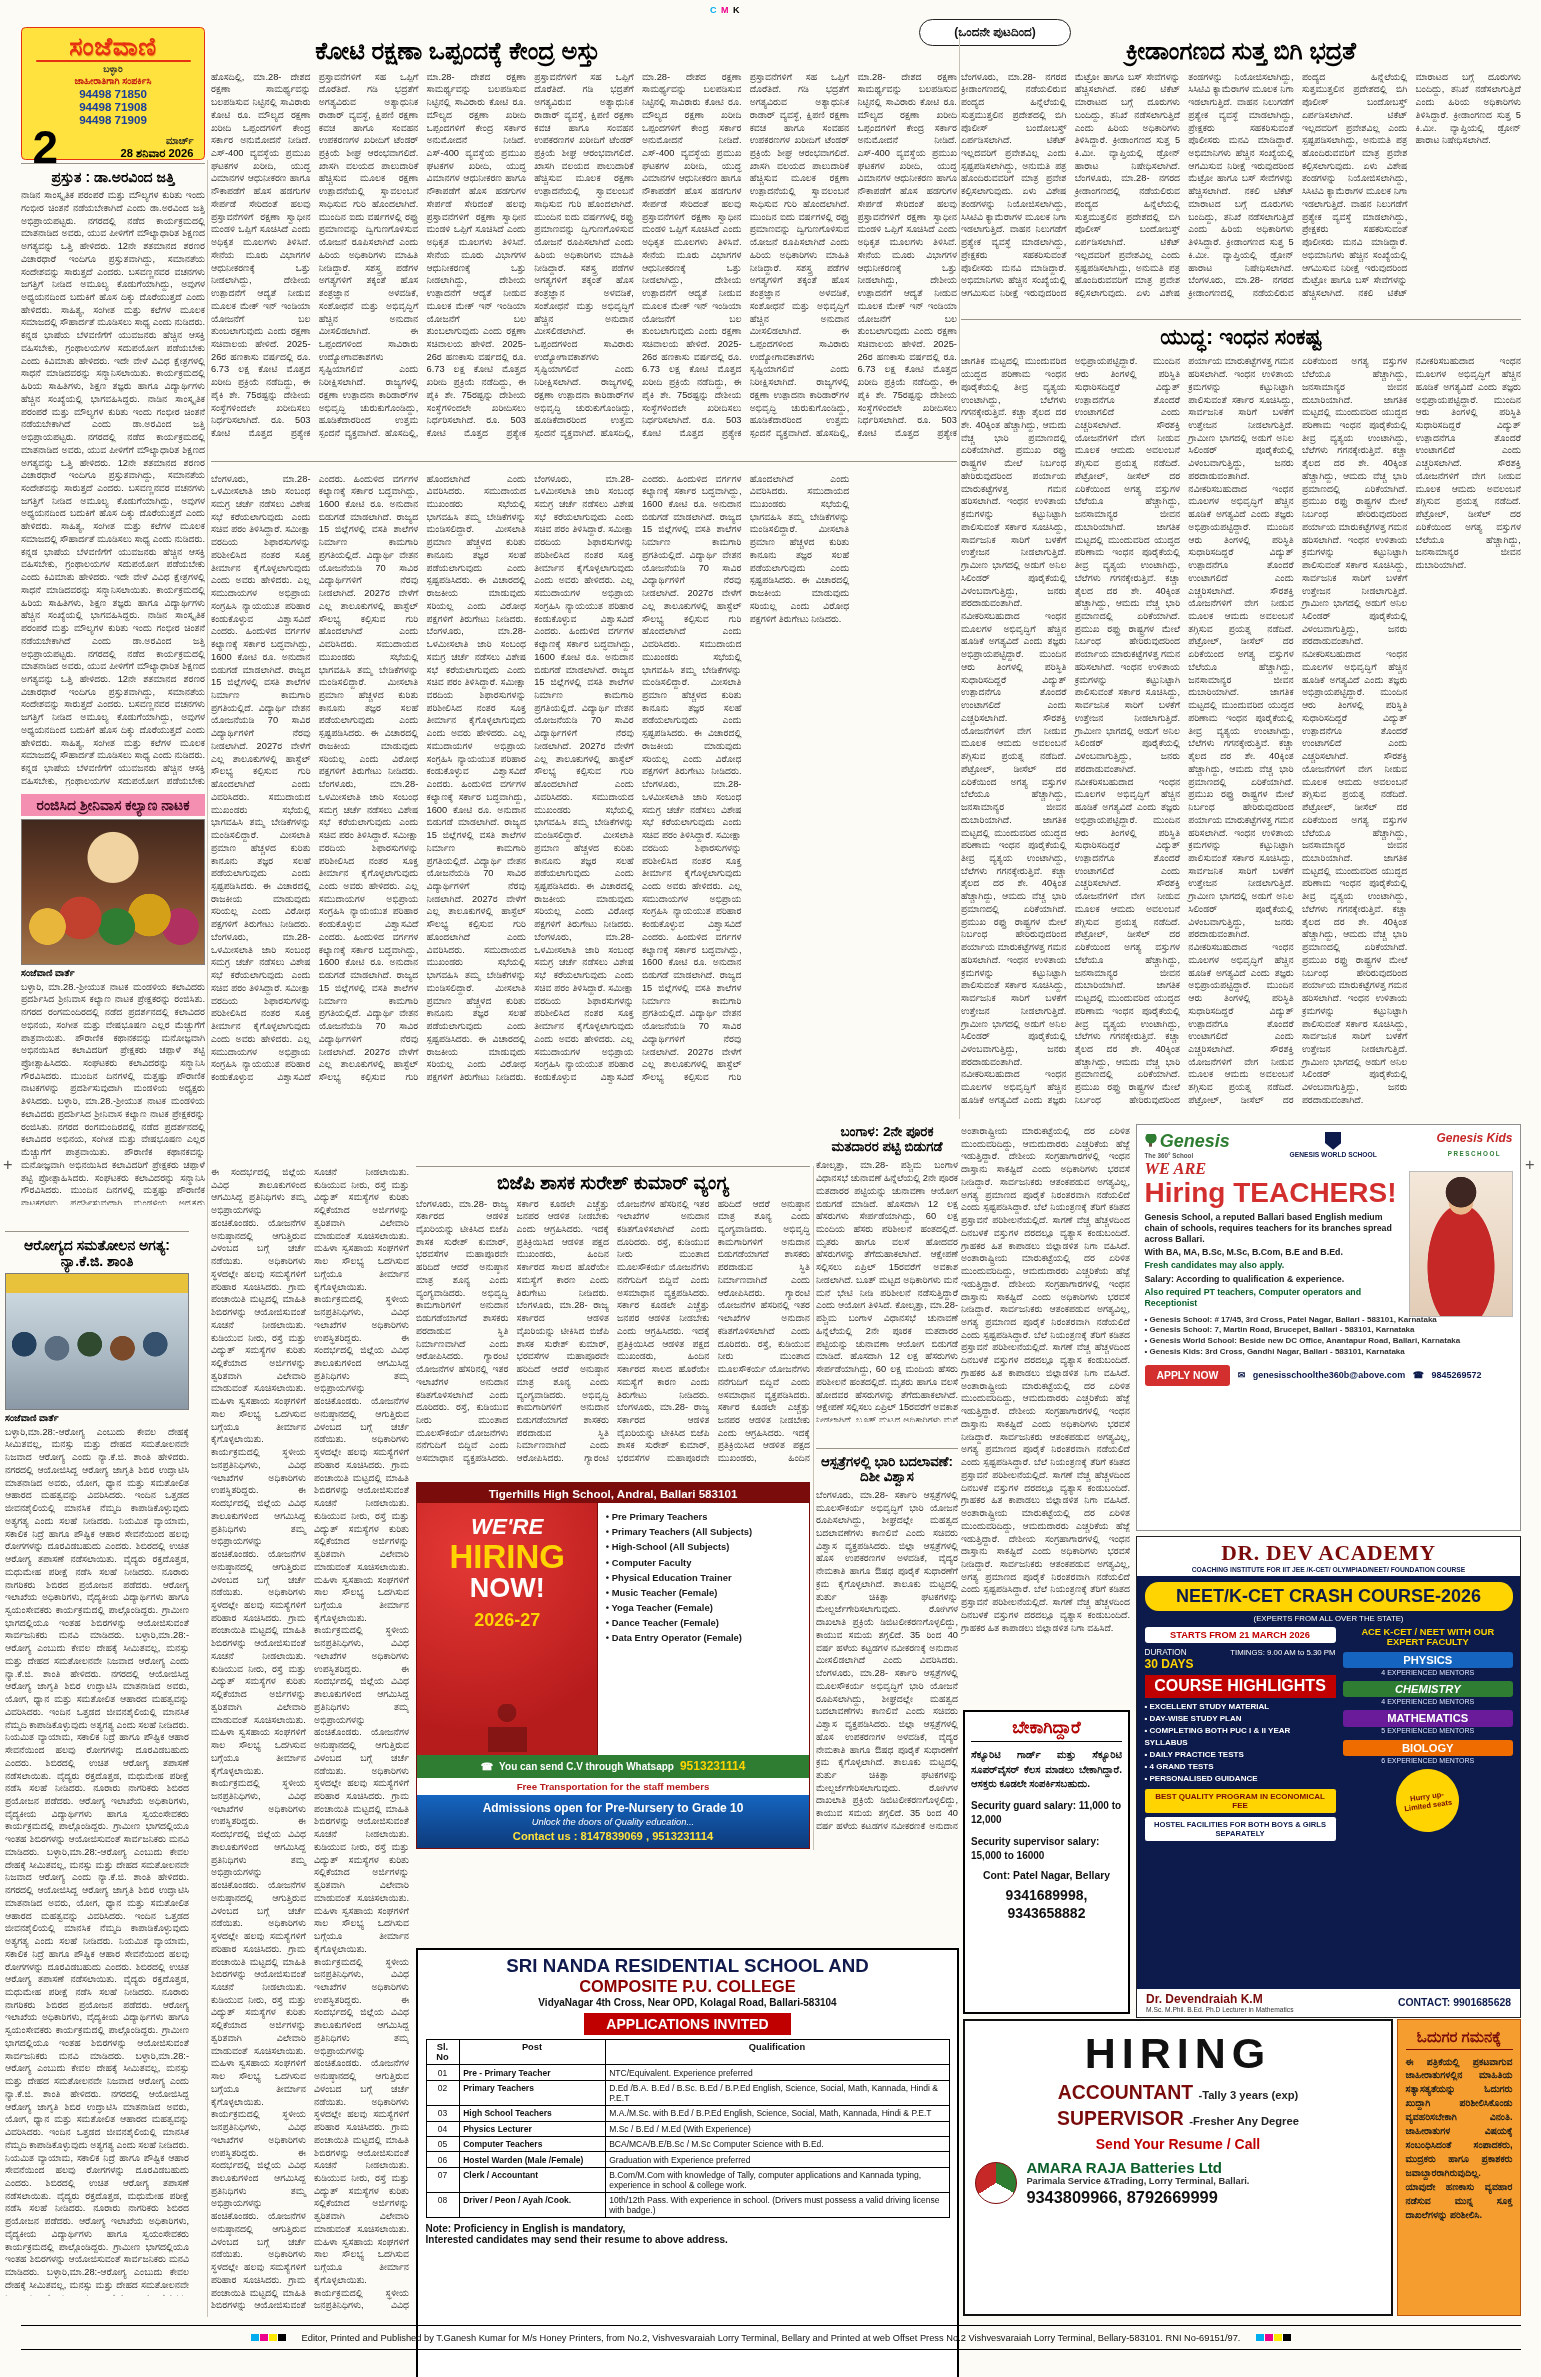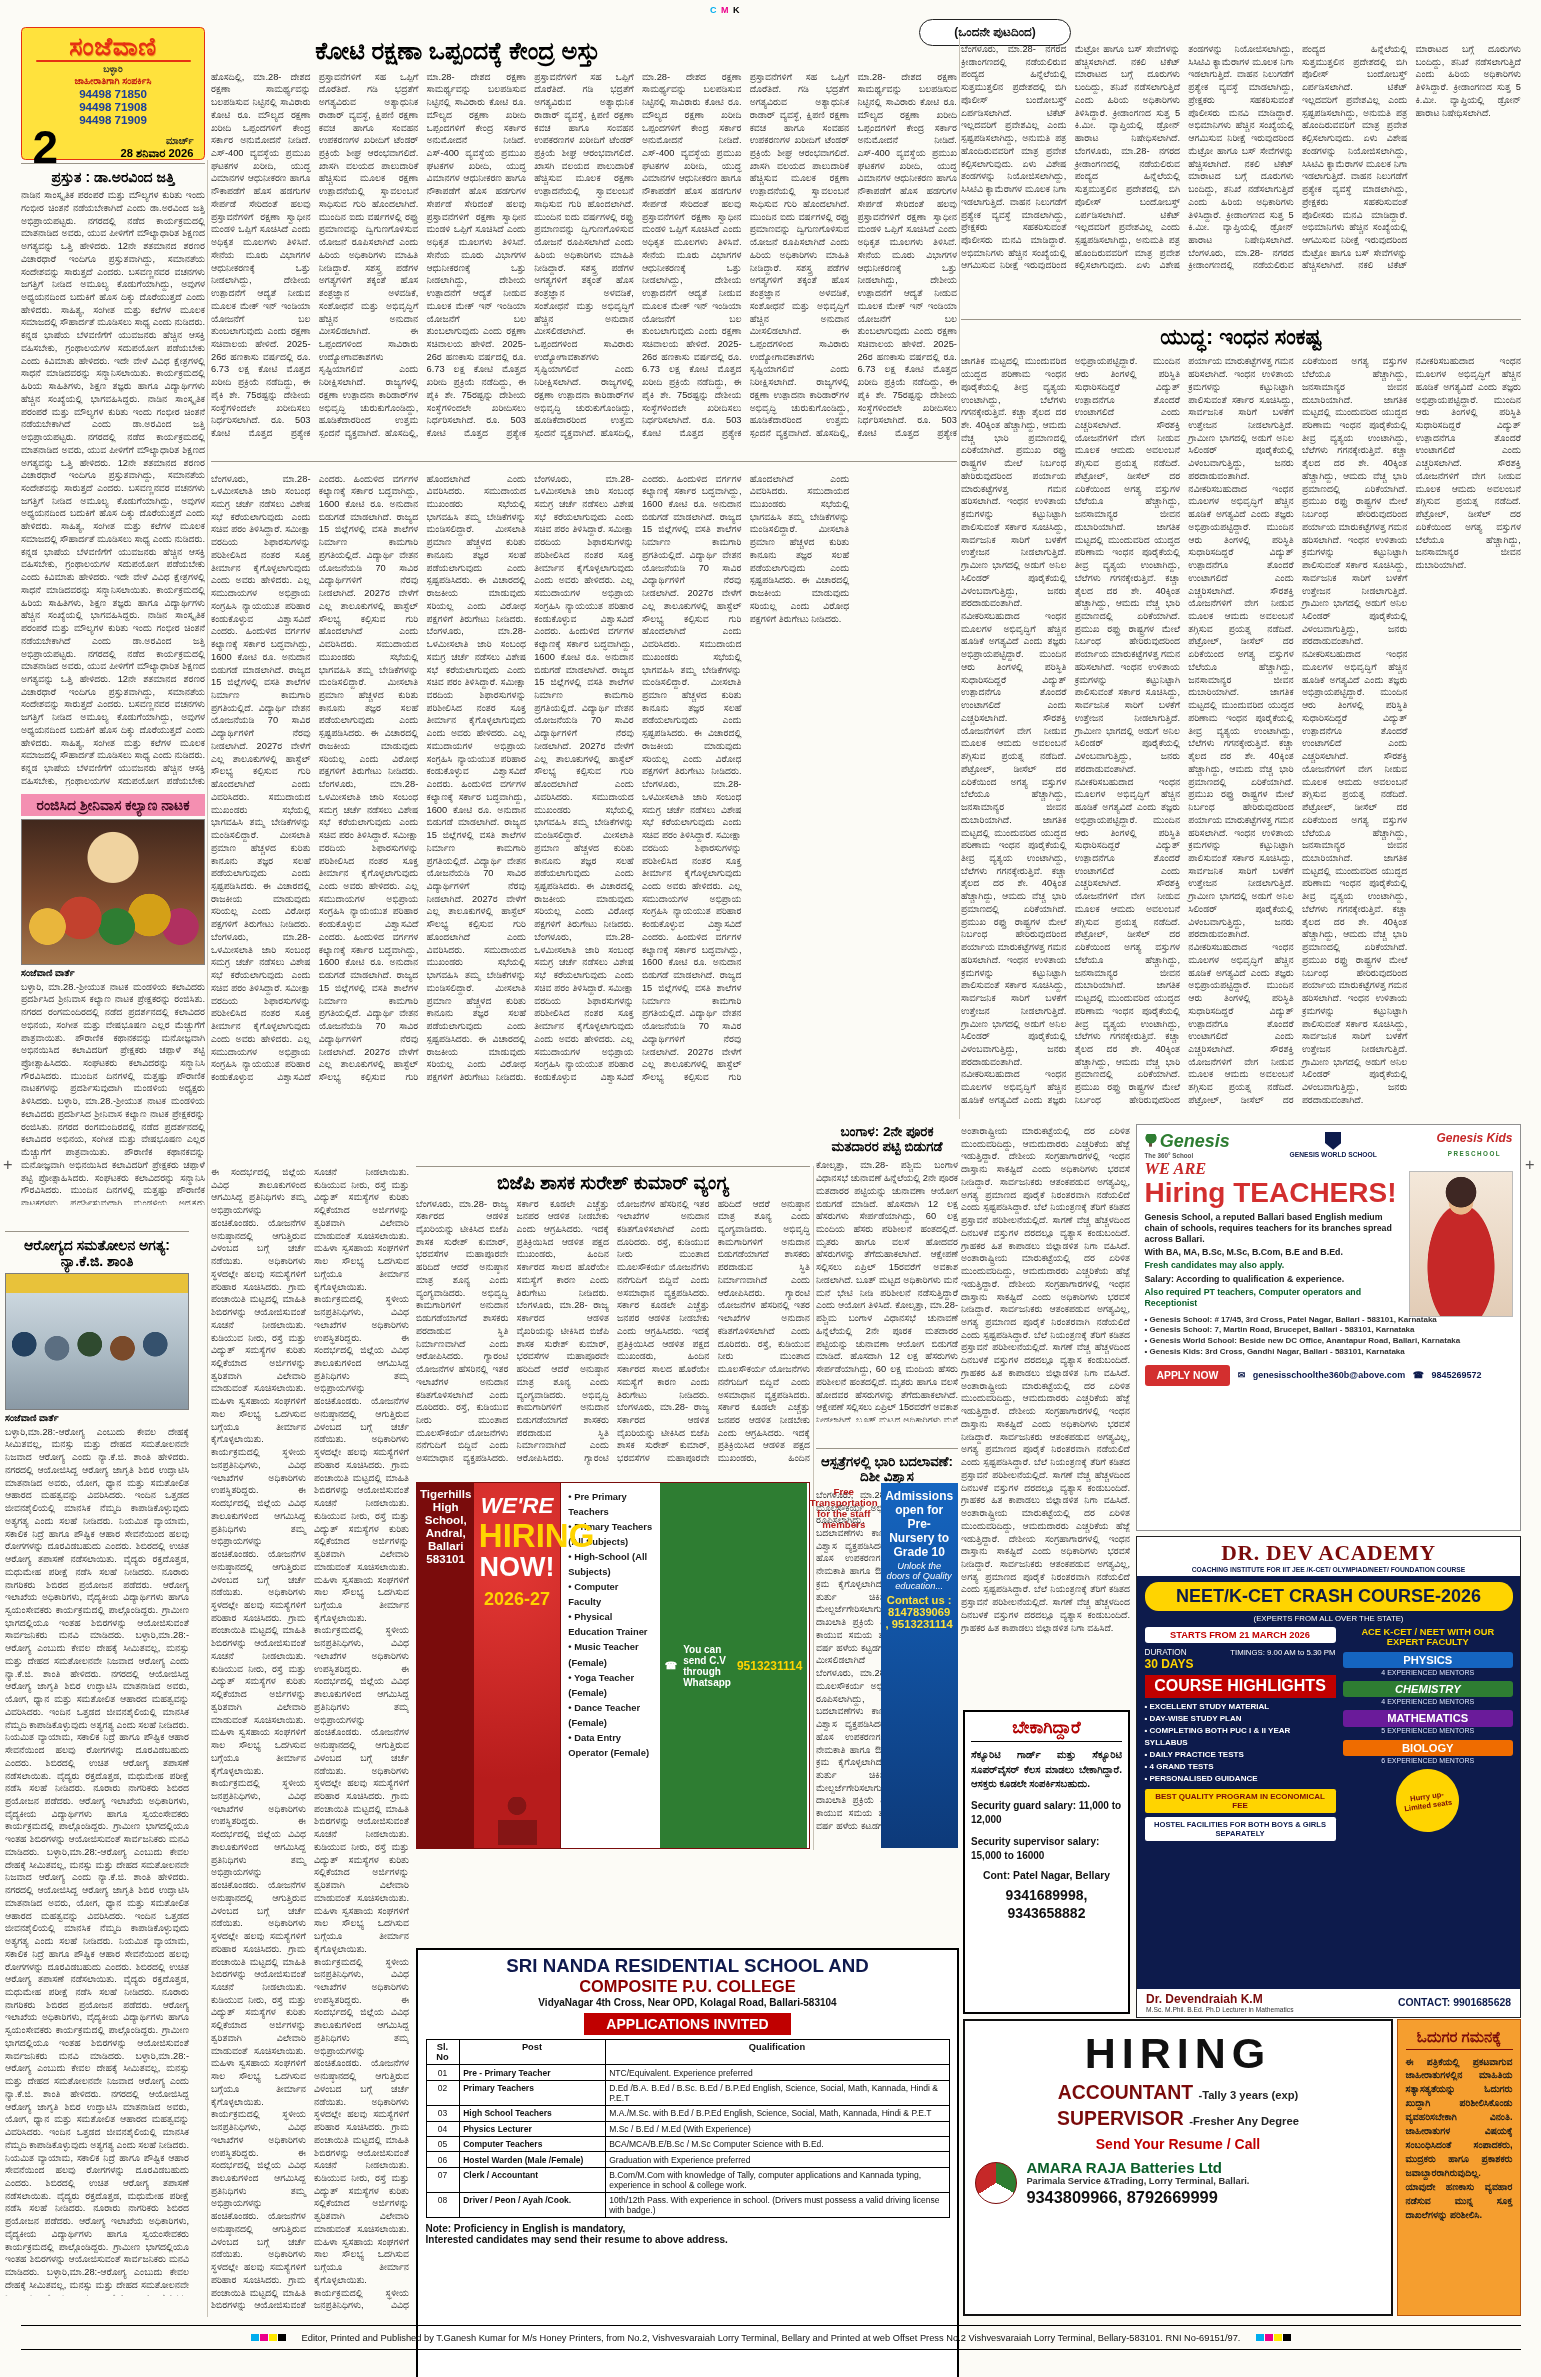--- a/index.html
+++ b/index.html
@@ -68,21 +68,21 @@
     linear-gradient(180deg,#f4e8da,#e2ccb6)}
   .gen-lines{width:257px;margin-top:4.5px}
   .gen-line{font-size:8.8px;color:#222;margin-top:2.2px;font-weight:bold;line-height:1.25}
   .gen-line.alt{color:#0b5e2a}
   .gen-addrs{margin-top:6px}
   .gen-addr{font-size:8px;font-weight:bold;color:#333;line-height:1.35}
   .gen-foot{display:flex;align-items:center;gap:7.5px;margin-top:6.7px}
   .gen-apply{background:#d32f2f;color:#fff;font-weight:bold;font-size:10.4px;padding:5.2px 12px;border:none;border-radius:3px;cursor:pointer}
   .gen-contact{font-size:9px;font-weight:bold;color:#0d1b4c}
   
-  .ad-tiger{border:1.5px solid #7a0c0c;background:#fff;display:flex;flex-direction:row}
+  .ad-tiger{border:1.5px solid #7a0c0c;background:#fff;display:flex;flex-direction:column}
   .tg-top{background:#7a0c0c;color:#fff;font-weight:bold;font-size:11.6px;text-align:center;padding:3.7px 3px}
   .tg-main{display:flex;flex:1}
   .tg-left{width:46%;background:radial-gradient(circle at 30% 20%,#e53935,#b71c1c 75%);color:#fff;text-align:center;padding:10.4px 4.5px;position:relative}
   .tg-were{font-size:22.4px;font-weight:bold;font-style:italic}
   .tg-hiring{font-size:33px;font-weight:bold;color:#ffd400;line-height:1}
   .tg-now{font-size:27px;font-weight:bold}
   .tg-year{font-size:18px;font-weight:bold;color:#ffd400;margin-top:6px}
   .tg-person{position:absolute;left:50%;bottom:3px;transform:translateX(-50%);width:52px;height:48px;background:
     radial-gradient(circle at 50% 18%, #5d1010 0 9px, transparent 9.7px),
     linear-gradient(#5d1010,#5d1010) 50% 100%/39px 25px no-repeat;opacity:.55}
@@ -244,20 +244,21 @@
     <div class="headline h-xs">ಬಂಗಾಳ: 2ನೇ ಪೂರಕ ಮತದಾರರ ಪಟ್ಟಿ ಬಿಡುಗಡೆ</div>
     <div class="body-text" style="height:263px;margin-top:4.5px">ಕೋಲ್ಕತ್ತಾ, ಮಾ.28- ಪಶ್ಚಿಮ ಬಂಗಾಳ ವಿಧಾನಸಭೆ ಚುನಾವಣೆ ಹಿನ್ನೆಲೆಯಲ್ಲಿ 2ನೇ ಪೂರಕ ಮತದಾರರ ಪಟ್ಟಿಯನ್ನು ಚುನಾವಣಾ ಆಯೋಗ ಬಿಡುಗಡೆ ಮಾಡಿದೆ. ಹೊಸದಾಗಿ 12 ಲಕ್ಷ ಹೆಸರುಗಳು ಸೇರ್ಪಡೆಯಾಗಿದ್ದು, 60 ಲಕ್ಷ ಮಂದಿಯ ಹೆಸರು ಪರಿಶೀಲನೆ ಹಂತದಲ್ಲಿದೆ. ಮೃತರು ಹಾಗೂ ವಲಸೆ ಹೋದವರ ಹೆಸರುಗಳನ್ನು ತೆಗೆದುಹಾಕಲಾಗಿದೆ. ಆಕ್ಷೇಪಣೆ ಸಲ್ಲಿಸಲು ಏಪ್ರಿಲ್ 15ರವರೆಗೆ ಅವಕಾಶ ನೀಡಲಾಗಿದೆ. ಬೂತ್ ಮಟ್ಟದ ಅಧಿಕಾರಿಗಳು ಮನೆ ಮನೆ ಭೇಟಿ ನೀಡಿ ಪರಿಶೀಲನೆ ನಡೆಸುತ್ತಿದ್ದಾರೆ ಎಂದು ಆಯೋಗ ತಿಳಿಸಿದೆ. ಕೋಲ್ಕತ್ತಾ, ಮಾ.28- ಪಶ್ಚಿಮ ಬಂಗಾಳ ವಿಧಾನಸಭೆ ಚುನಾವಣೆ ಹಿನ್ನೆಲೆಯಲ್ಲಿ 2ನೇ ಪೂರಕ ಮತದಾರರ ಪಟ್ಟಿಯನ್ನು ಚುನಾವಣಾ ಆಯೋಗ ಬಿಡುಗಡೆ ಮಾಡಿದೆ. ಹೊಸದಾಗಿ 12 ಲಕ್ಷ ಹೆಸರುಗಳು ಸೇರ್ಪಡೆಯಾಗಿದ್ದು, 60 ಲಕ್ಷ ಮಂದಿಯ ಹೆಸರು ಪರಿಶೀಲನೆ ಹಂತದಲ್ಲಿದೆ. ಮೃತರು ಹಾಗೂ ವಲಸೆ ಹೋದವರ ಹೆಸರುಗಳನ್ನು ತೆಗೆದುಹಾಕಲಾಗಿದೆ. ಆಕ್ಷೇಪಣೆ ಸಲ್ಲಿಸಲು ಏಪ್ರಿಲ್ 15ರವರೆಗೆ ಅವಕಾಶ ನೀಡಲಾಗಿದೆ. ಬೂತ್ ಮಟ್ಟದ ಅಧಿಕಾರಿಗಳು ಮನೆ ಮನೆ ಭೇಟಿ ನೀಡಿ ಪರಿಶೀಲನೆ ನಡೆಸುತ್ತಿದ್ದಾರೆ ಎಂದು ಆಯೋಗ ತಿಳಿಸಿದೆ.</div>
   </div>
 
   <div class="abs rule-top" style="left:816px;top:1448px;width:142px;height:401px">
     <div class="headline h-xs">ಆಸ್ಪತ್ರೆಗಳಲ್ಲಿ ಭಾರಿ ಬದಲಾವಣೆ: ದಿಶೀ ವಿಶ್ವಾಸ</div>
     <div class="body-text" style="height:340px;margin-top:4.5px">ಬೆಂಗಳೂರು, ಮಾ.28- ಸರ್ಕಾರಿ ಆಸ್ಪತ್ರೆಗಳಲ್ಲಿ ಮೂಲಸೌಕರ್ಯ ಅಭಿವೃದ್ಧಿಗೆ ಭಾರಿ ಯೋಜನೆ ರೂಪಿಸಲಾಗಿದ್ದು, ಶೀಘ್ರದಲ್ಲೇ ಮಹತ್ವದ ಬದಲಾವಣೆಗಳು ಕಾಣಲಿವೆ ಎಂದು ಸಚಿವರು ವಿಶ್ವಾಸ ವ್ಯಕ್ತಪಡಿಸಿದರು. ಜಿಲ್ಲಾ ಆಸ್ಪತ್ರೆಗಳಲ್ಲಿ ಹೊಸ ಉಪಕರಣಗಳ ಅಳವಡಿಕೆ, ವೈದ್ಯರ ನೇಮಕಾತಿ ಹಾಗೂ ಔಷಧ ಪೂರೈಕೆ ಸುಧಾರಣೆಗೆ ಕ್ರಮ ಕೈಗೊಳ್ಳಲಾಗಿದೆ. ತಾಲೂಕು ಮಟ್ಟದಲ್ಲಿ ತುರ್ತು ಚಿಕಿತ್ಸಾ ಘಟಕಗಳನ್ನು ಮೇಲ್ದರ್ಜೆಗೇರಿಸಲಾಗುವುದು. ರೋಗಿಗಳ ದಾಖಲಾತಿ ಪ್ರಕ್ರಿಯೆ ಡಿಜಿಟಲೀಕರಣಗೊಳ್ಳಲಿದ್ದು, ಕಾಯುವ ಸಮಯ ತಗ್ಗಲಿದೆ. 35 ರಿಂದ 40 ವರ್ಷ ಹಳೆಯ ಕಟ್ಟಡಗಳ ನವೀಕರಣಕ್ಕೆ ಅನುದಾನ ಮೀಸಲಿಡಲಾಗಿದೆ ಎಂದು ವಿವರಿಸಿದರು. ಬೆಂಗಳೂರು, ಮಾ.28- ಸರ್ಕಾರಿ ಆಸ್ಪತ್ರೆಗಳಲ್ಲಿ ಮೂಲಸೌಕರ್ಯ ಅಭಿವೃದ್ಧಿಗೆ ಭಾರಿ ಯೋಜನೆ ರೂಪಿಸಲಾಗಿದ್ದು, ಶೀಘ್ರದಲ್ಲೇ ಮಹತ್ವದ ಬದಲಾವಣೆಗಳು ಕಾಣಲಿವೆ ಎಂದು ಸಚಿವರು ವಿಶ್ವಾಸ ವ್ಯಕ್ತಪಡಿಸಿದರು. ಜಿಲ್ಲಾ ಆಸ್ಪತ್ರೆಗಳಲ್ಲಿ ಹೊಸ ಉಪಕರಣಗಳ ಅಳವಡಿಕೆ, ವೈದ್ಯರ ನೇಮಕಾತಿ ಹಾಗೂ ಔಷಧ ಪೂರೈಕೆ ಸುಧಾರಣೆಗೆ ಕ್ರಮ ಕೈಗೊಳ್ಳಲಾಗಿದೆ. ತಾಲೂಕು ಮಟ್ಟದಲ್ಲಿ ತುರ್ತು ಚಿಕಿತ್ಸಾ ಘಟಕಗಳನ್ನು ಮೇಲ್ದರ್ಜೆಗೇರಿಸಲಾಗುವುದು. ರೋಗಿಗಳ ದಾಖಲಾತಿ ಪ್ರಕ್ರಿಯೆ ಡಿಜಿಟಲೀಕರಣಗೊಳ್ಳಲಿದ್ದು, ಕಾಯುವ ಸಮಯ ತಗ್ಗಲಿದೆ. 35 ರಿಂದ 40 ವರ್ಷ ಹಳೆಯ ಕಟ್ಟಡಗಳ ನವೀಕರಣಕ್ಕೆ ಅನುದಾನ ಮೀಸಲಿಡಲಾಗಿದೆ ಎಂದು ವಿವರಿಸಿದರು.</div>
   </div>
 
   <div class="abs" style="left:961px;top:37px;width:560px;height:279px">
+    <div class="headline h-xl">ಕ್ರೀಡಾಂಗಣದ ಸುತ್ತ ಬಿಗಿ ಭದ್ರತೆ</div>
     <div class="body-text cols-5" style="height:237px;margin-top:6px">ಬೆಂಗಳೂರು, ಮಾ.28- ನಗರದ ಕ್ರೀಡಾಂಗಣದಲ್ಲಿ ನಡೆಯಲಿರುವ ಪಂದ್ಯದ ಹಿನ್ನೆಲೆಯಲ್ಲಿ ಸುತ್ತಮುತ್ತಲಿನ ಪ್ರದೇಶದಲ್ಲಿ ಬಿಗಿ ಪೊಲೀಸ್ ಬಂದೋಬಸ್ತ್ ಏರ್ಪಡಿಸಲಾಗಿದೆ. ಟಿಕೆಟ್ ಇಲ್ಲದವರಿಗೆ ಪ್ರವೇಶವಿಲ್ಲ ಎಂದು ಸ್ಪಷ್ಟಪಡಿಸಲಾಗಿದ್ದು, ಅನುಮತಿ ಪತ್ರ ಹೊಂದಿರುವವರಿಗೆ ಮಾತ್ರ ಪ್ರವೇಶ ಕಲ್ಪಿಸಲಾಗುವುದು. ಏಳು ವಿಶೇಷ ತಂಡಗಳನ್ನು ನಿಯೋಜಿಸಲಾಗಿದ್ದು, ಸಿಸಿಟಿವಿ ಕ್ಯಾಮೆರಾಗಳ ಮೂಲಕ ನಿಗಾ ಇಡಲಾಗುತ್ತಿದೆ. ವಾಹನ ನಿಲುಗಡೆಗೆ ಪ್ರತ್ಯೇಕ ವ್ಯವಸ್ಥೆ ಮಾಡಲಾಗಿದ್ದು, ಪ್ರೇಕ್ಷಕರು ಸಹಕರಿಸುವಂತೆ ಪೊಲೀಸರು ಮನವಿ ಮಾಡಿದ್ದಾರೆ. ಅಭಿಮಾನಿಗಳು ಹೆಚ್ಚಿನ ಸಂಖ್ಯೆಯಲ್ಲಿ ಆಗಮಿಸುವ ನಿರೀಕ್ಷೆ ಇರುವುದರಿಂದ ಮೆಟ್ರೋ ಹಾಗೂ ಬಸ್ ಸೇವೆಗಳನ್ನು ಹೆಚ್ಚಿಸಲಾಗಿದೆ. ನಕಲಿ ಟಿಕೆಟ್ ಮಾರಾಟದ ಬಗ್ಗೆ ದೂರುಗಳು ಬಂದಿದ್ದು, ತನಿಖೆ ನಡೆಸಲಾಗುತ್ತಿದೆ ಎಂದು ಹಿರಿಯ ಅಧಿಕಾರಿಗಳು ತಿಳಿಸಿದ್ದಾರೆ. ಕ್ರೀಡಾಂಗಣದ ಸುತ್ತ 5 ಕಿ.ಮೀ. ವ್ಯಾಪ್ತಿಯಲ್ಲಿ ಡ್ರೋನ್ ಹಾರಾಟ ನಿಷೇಧಿಸಲಾಗಿದೆ. ಬೆಂಗಳೂರು, ಮಾ.28- ನಗರದ ಕ್ರೀಡಾಂಗಣದಲ್ಲಿ ನಡೆಯಲಿರುವ ಪಂದ್ಯದ ಹಿನ್ನೆಲೆಯಲ್ಲಿ ಸುತ್ತಮುತ್ತಲಿನ ಪ್ರದೇಶದಲ್ಲಿ ಬಿಗಿ ಪೊಲೀಸ್ ಬಂದೋಬಸ್ತ್ ಏರ್ಪಡಿಸಲಾಗಿದೆ. ಟಿಕೆಟ್ ಇಲ್ಲದವರಿಗೆ ಪ್ರವೇಶವಿಲ್ಲ ಎಂದು ಸ್ಪಷ್ಟಪಡಿಸಲಾಗಿದ್ದು, ಅನುಮತಿ ಪತ್ರ ಹೊಂದಿರುವವರಿಗೆ ಮಾತ್ರ ಪ್ರವೇಶ ಕಲ್ಪಿಸಲಾಗುವುದು. ಏಳು ವಿಶೇಷ ತಂಡಗಳನ್ನು ನಿಯೋಜಿಸಲಾಗಿದ್ದು, ಸಿಸಿಟಿವಿ ಕ್ಯಾಮೆರಾಗಳ ಮೂಲಕ ನಿಗಾ ಇಡಲಾಗುತ್ತಿದೆ. ವಾಹನ ನಿಲುಗಡೆಗೆ ಪ್ರತ್ಯೇಕ ವ್ಯವಸ್ಥೆ ಮಾಡಲಾಗಿದ್ದು, ಪ್ರೇಕ್ಷಕರು ಸಹಕರಿಸುವಂತೆ ಪೊಲೀಸರು ಮನವಿ ಮಾಡಿದ್ದಾರೆ. ಅಭಿಮಾನಿಗಳು ಹೆಚ್ಚಿನ ಸಂಖ್ಯೆಯಲ್ಲಿ ಆಗಮಿಸುವ ನಿರೀಕ್ಷೆ ಇರುವುದರಿಂದ ಮೆಟ್ರೋ ಹಾಗೂ ಬಸ್ ಸೇವೆಗಳನ್ನು ಹೆಚ್ಚಿಸಲಾಗಿದೆ. ನಕಲಿ ಟಿಕೆಟ್ ಮಾರಾಟದ ಬಗ್ಗೆ ದೂರುಗಳು ಬಂದಿದ್ದು, ತನಿಖೆ ನಡೆಸಲಾಗುತ್ತಿದೆ ಎಂದು ಹಿರಿಯ ಅಧಿಕಾರಿಗಳು ತಿಳಿಸಿದ್ದಾರೆ. ಕ್ರೀಡಾಂಗಣದ ಸುತ್ತ 5 ಕಿ.ಮೀ. ವ್ಯಾಪ್ತಿಯಲ್ಲಿ ಡ್ರೋನ್ ಹಾರಾಟ ನಿಷೇಧಿಸಲಾಗಿದೆ. ಬೆಂಗಳೂರು, ಮಾ.28- ನಗರದ ಕ್ರೀಡಾಂಗಣದಲ್ಲಿ ನಡೆಯಲಿರುವ ಪಂದ್ಯದ ಹಿನ್ನೆಲೆಯಲ್ಲಿ ಸುತ್ತಮುತ್ತಲಿನ ಪ್ರದೇಶದಲ್ಲಿ ಬಿಗಿ ಪೊಲೀಸ್ ಬಂದೋಬಸ್ತ್ ಏರ್ಪಡಿಸಲಾಗಿದೆ. ಟಿಕೆಟ್ ಇಲ್ಲದವರಿಗೆ ಪ್ರವೇಶವಿಲ್ಲ ಎಂದು ಸ್ಪಷ್ಟಪಡಿಸಲಾಗಿದ್ದು, ಅನುಮತಿ ಪತ್ರ ಹೊಂದಿರುವವರಿಗೆ ಮಾತ್ರ ಪ್ರವೇಶ ಕಲ್ಪಿಸಲಾಗುವುದು. ಏಳು ವಿಶೇಷ ತಂಡಗಳನ್ನು ನಿಯೋಜಿಸಲಾಗಿದ್ದು, ಸಿಸಿಟಿವಿ ಕ್ಯಾಮೆರಾಗಳ ಮೂಲಕ ನಿಗಾ ಇಡಲಾಗುತ್ತಿದೆ. ವಾಹನ ನಿಲುಗಡೆಗೆ ಪ್ರತ್ಯೇಕ ವ್ಯವಸ್ಥೆ ಮಾಡಲಾಗಿದ್ದು, ಪ್ರೇಕ್ಷಕರು ಸಹಕರಿಸುವಂತೆ ಪೊಲೀಸರು ಮನವಿ ಮಾಡಿದ್ದಾರೆ. ಅಭಿಮಾನಿಗಳು ಹೆಚ್ಚಿನ ಸಂಖ್ಯೆಯಲ್ಲಿ ಆಗಮಿಸುವ ನಿರೀಕ್ಷೆ ಇರುವುದರಿಂದ ಮೆಟ್ರೋ ಹಾಗೂ ಬಸ್ ಸೇವೆಗಳನ್ನು ಹೆಚ್ಚಿಸಲಾಗಿದೆ. ನಕಲಿ ಟಿಕೆಟ್ ಮಾರಾಟದ ಬಗ್ಗೆ ದೂರುಗಳು ಬಂದಿದ್ದು, ತನಿಖೆ ನಡೆಸಲಾಗುತ್ತಿದೆ ಎಂದು ಹಿರಿಯ ಅಧಿಕಾರಿಗಳು ತಿಳಿಸಿದ್ದಾರೆ. ಕ್ರೀಡಾಂಗಣದ ಸುತ್ತ 5 ಕಿ.ಮೀ. ವ್ಯಾಪ್ತಿಯಲ್ಲಿ ಡ್ರೋನ್ ಹಾರಾಟ ನಿಷೇಧಿಸಲಾಗಿದೆ.</div>
   </div>
 
   <div class="abs rule-top" style="left:961px;top:319px;width:560px;height:800px">
     <div class="headline h-lg">ಯುದ್ಧ: ಇಂಧನ ಸಂಕಷ್ಟ</div>
     <div class="body-text cols-5" style="height:758px;margin-top:6px">ಜಾಗತಿಕ ಮಟ್ಟದಲ್ಲಿ ಮುಂದುವರಿದ ಯುದ್ಧದ ಪರಿಣಾಮ ಇಂಧನ ಪೂರೈಕೆಯಲ್ಲಿ ತೀವ್ರ ವ್ಯತ್ಯಯ ಉಂಟಾಗಿದ್ದು, ಬೆಲೆಗಳು ಗಗನಕ್ಕೇರುತ್ತಿವೆ. ಕಚ್ಚಾ ತೈಲದ ದರ ಶೇ. 40ಕ್ಕಿಂತ ಹೆಚ್ಚಾಗಿದ್ದು, ಆಮದು ವೆಚ್ಚ ಭಾರಿ ಪ್ರಮಾಣದಲ್ಲಿ ಏರಿಕೆಯಾಗಿದೆ. ಪ್ರಮುಖ ರಫ್ತು ರಾಷ್ಟ್ರಗಳ ಮೇಲೆ ನಿರ್ಬಂಧ ಹೇರಿರುವುದರಿಂದ ಪರ್ಯಾಯ ಮಾರುಕಟ್ಟೆಗಳತ್ತ ಗಮನ ಹರಿಸಲಾಗಿದೆ. ಇಂಧನ ಉಳಿತಾಯ ಕ್ರಮಗಳನ್ನು ಕಟ್ಟುನಿಟ್ಟಾಗಿ ಪಾಲಿಸುವಂತೆ ಸರ್ಕಾರ ಸೂಚಿಸಿದ್ದು, ಸಾರ್ವಜನಿಕ ಸಾರಿಗೆ ಬಳಕೆಗೆ ಉತ್ತೇಜನ ನೀಡಲಾಗುತ್ತಿದೆ. ಗ್ರಾಮೀಣ ಭಾಗದಲ್ಲಿ ಅಡುಗೆ ಅನಿಲ ಸಿಲಿಂಡರ್ ಪೂರೈಕೆಯಲ್ಲಿ ವಿಳಂಬವಾಗುತ್ತಿದ್ದು, ಜನರು ಪರದಾಡುವಂತಾಗಿದೆ. ನವೀಕರಿಸಬಹುದಾದ ಇಂಧನ ಮೂಲಗಳ ಅಭಿವೃದ್ಧಿಗೆ ಹೆಚ್ಚಿನ ಹೂಡಿಕೆ ಅಗತ್ಯವಿದೆ ಎಂದು ತಜ್ಞರು ಅಭಿಪ್ರಾಯಪಟ್ಟಿದ್ದಾರೆ. ಮುಂದಿನ ಆರು ತಿಂಗಳಲ್ಲಿ ಪರಿಸ್ಥಿತಿ ಸುಧಾರಿಸದಿದ್ದರೆ ವಿದ್ಯುತ್ ಉತ್ಪಾದನೆಗೂ ತೊಂದರೆ ಉಂಟಾಗಲಿದೆ ಎಂದು ಎಚ್ಚರಿಸಲಾಗಿದೆ. ಸೌರಶಕ್ತಿ ಯೋಜನೆಗಳಿಗೆ ವೇಗ ನೀಡುವ ಮೂಲಕ ಆಮದು ಅವಲಂಬನೆ ತಗ್ಗಿಸುವ ಪ್ರಯತ್ನ ನಡೆದಿದೆ. ಪೆಟ್ರೋಲ್, ಡೀಸೆಲ್ ದರ ಏರಿಕೆಯಿಂದ ಅಗತ್ಯ ವಸ್ತುಗಳ ಬೆಲೆಯೂ ಹೆಚ್ಚಾಗಿದ್ದು, ಜನಸಾಮಾನ್ಯರ ಜೀವನ ದುಬಾರಿಯಾಗಿದೆ. ಜಾಗತಿಕ ಮಟ್ಟದಲ್ಲಿ ಮುಂದುವರಿದ ಯುದ್ಧದ ಪರಿಣಾಮ ಇಂಧನ ಪೂರೈಕೆಯಲ್ಲಿ ತೀವ್ರ ವ್ಯತ್ಯಯ ಉಂಟಾಗಿದ್ದು, ಬೆಲೆಗಳು ಗಗನಕ್ಕೇರುತ್ತಿವೆ. ಕಚ್ಚಾ ತೈಲದ ದರ ಶೇ. 40ಕ್ಕಿಂತ ಹೆಚ್ಚಾಗಿದ್ದು, ಆಮದು ವೆಚ್ಚ ಭಾರಿ ಪ್ರಮಾಣದಲ್ಲಿ ಏರಿಕೆಯಾಗಿದೆ. ಪ್ರಮುಖ ರಫ್ತು ರಾಷ್ಟ್ರಗಳ ಮೇಲೆ ನಿರ್ಬಂಧ ಹೇರಿರುವುದರಿಂದ ಪರ್ಯಾಯ ಮಾರುಕಟ್ಟೆಗಳತ್ತ ಗಮನ ಹರಿಸಲಾಗಿದೆ. ಇಂಧನ ಉಳಿತಾಯ ಕ್ರಮಗಳನ್ನು ಕಟ್ಟುನಿಟ್ಟಾಗಿ ಪಾಲಿಸುವಂತೆ ಸರ್ಕಾರ ಸೂಚಿಸಿದ್ದು, ಸಾರ್ವಜನಿಕ ಸಾರಿಗೆ ಬಳಕೆಗೆ ಉತ್ತೇಜನ ನೀಡಲಾಗುತ್ತಿದೆ. ಗ್ರಾಮೀಣ ಭಾಗದಲ್ಲಿ ಅಡುಗೆ ಅನಿಲ ಸಿಲಿಂಡರ್ ಪೂರೈಕೆಯಲ್ಲಿ ವಿಳಂಬವಾಗುತ್ತಿದ್ದು, ಜನರು ಪರದಾಡುವಂತಾಗಿದೆ. ನವೀಕರಿಸಬಹುದಾದ ಇಂಧನ ಮೂಲಗಳ ಅಭಿವೃದ್ಧಿಗೆ ಹೆಚ್ಚಿನ ಹೂಡಿಕೆ ಅಗತ್ಯವಿದೆ ಎಂದು ತಜ್ಞರು ಅಭಿಪ್ರಾಯಪಟ್ಟಿದ್ದಾರೆ. ಮುಂದಿನ ಆರು ತಿಂಗಳಲ್ಲಿ ಪರಿಸ್ಥಿತಿ ಸುಧಾರಿಸದಿದ್ದರೆ ವಿದ್ಯುತ್ ಉತ್ಪಾದನೆಗೂ ತೊಂದರೆ ಉಂಟಾಗಲಿದೆ ಎಂದು ಎಚ್ಚರಿಸಲಾಗಿದೆ. ಸೌರಶಕ್ತಿ ಯೋಜನೆಗಳಿಗೆ ವೇಗ ನೀಡುವ ಮೂಲಕ ಆಮದು ಅವಲಂಬನೆ ತಗ್ಗಿಸುವ ಪ್ರಯತ್ನ ನಡೆದಿದೆ. ಪೆಟ್ರೋಲ್, ಡೀಸೆಲ್ ದರ ಏರಿಕೆಯಿಂದ ಅಗತ್ಯ ವಸ್ತುಗಳ ಬೆಲೆಯೂ ಹೆಚ್ಚಾಗಿದ್ದು, ಜನಸಾಮಾನ್ಯರ ಜೀವನ ದುಬಾರಿಯಾಗಿದೆ. ಜಾಗತಿಕ ಮಟ್ಟದಲ್ಲಿ ಮುಂದುವರಿದ ಯುದ್ಧದ ಪರಿಣಾಮ ಇಂಧನ ಪೂರೈಕೆಯಲ್ಲಿ ತೀವ್ರ ವ್ಯತ್ಯಯ ಉಂಟಾಗಿದ್ದು, ಬೆಲೆಗಳು ಗಗನಕ್ಕೇರುತ್ತಿವೆ. ಕಚ್ಚಾ ತೈಲದ ದರ ಶೇ. 40ಕ್ಕಿಂತ ಹೆಚ್ಚಾಗಿದ್ದು, ಆಮದು ವೆಚ್ಚ ಭಾರಿ ಪ್ರಮಾಣದಲ್ಲಿ ಏರಿಕೆಯಾಗಿದೆ. ಪ್ರಮುಖ ರಫ್ತು ರಾಷ್ಟ್ರಗಳ ಮೇಲೆ ನಿರ್ಬಂಧ ಹೇರಿರುವುದರಿಂದ ಪರ್ಯಾಯ ಮಾರುಕಟ್ಟೆಗಳತ್ತ ಗಮನ ಹರಿಸಲಾಗಿದೆ. ಇಂಧನ ಉಳಿತಾಯ ಕ್ರಮಗಳನ್ನು ಕಟ್ಟುನಿಟ್ಟಾಗಿ ಪಾಲಿಸುವಂತೆ ಸರ್ಕಾರ ಸೂಚಿಸಿದ್ದು, ಸಾರ್ವಜನಿಕ ಸಾರಿಗೆ ಬಳಕೆಗೆ ಉತ್ತೇಜನ ನೀಡಲಾಗುತ್ತಿದೆ. ಗ್ರಾಮೀಣ ಭಾಗದಲ್ಲಿ ಅಡುಗೆ ಅನಿಲ ಸಿಲಿಂಡರ್ ಪೂರೈಕೆಯಲ್ಲಿ ವಿಳಂಬವಾಗುತ್ತಿದ್ದು, ಜನರು ಪರದಾಡುವಂತಾಗಿದೆ. ನವೀಕರಿಸಬಹುದಾದ ಇಂಧನ ಮೂಲಗಳ ಅಭಿವೃದ್ಧಿಗೆ ಹೆಚ್ಚಿನ ಹೂಡಿಕೆ ಅಗತ್ಯವಿದೆ ಎಂದು ತಜ್ಞರು ಅಭಿಪ್ರಾಯಪಟ್ಟಿದ್ದಾರೆ. ಮುಂದಿನ ಆರು ತಿಂಗಳಲ್ಲಿ ಪರಿಸ್ಥಿತಿ ಸುಧಾರಿಸದಿದ್ದರೆ ವಿದ್ಯುತ್ ಉತ್ಪಾದನೆಗೂ ತೊಂದರೆ ಉಂಟಾಗಲಿದೆ ಎಂದು ಎಚ್ಚರಿಸಲಾಗಿದೆ. ಸೌರಶಕ್ತಿ ಯೋಜನೆಗಳಿಗೆ ವೇಗ ನೀಡುವ ಮೂಲಕ ಆಮದು ಅವಲಂಬನೆ ತಗ್ಗಿಸುವ ಪ್ರಯತ್ನ ನಡೆದಿದೆ. ಪೆಟ್ರೋಲ್, ಡೀಸೆಲ್ ದರ ಏರಿಕೆಯಿಂದ ಅಗತ್ಯ ವಸ್ತುಗಳ ಬೆಲೆಯೂ ಹೆಚ್ಚಾಗಿದ್ದು, ಜನಸಾಮಾನ್ಯರ ಜೀವನ ದುಬಾರಿಯಾಗಿದೆ. ಜಾಗತಿಕ ಮಟ್ಟದಲ್ಲಿ ಮುಂದುವರಿದ ಯುದ್ಧದ ಪರಿಣಾಮ ಇಂಧನ ಪೂರೈಕೆಯಲ್ಲಿ ತೀವ್ರ ವ್ಯತ್ಯಯ ಉಂಟಾಗಿದ್ದು, ಬೆಲೆಗಳು ಗಗನಕ್ಕೇರುತ್ತಿವೆ. ಕಚ್ಚಾ ತೈಲದ ದರ ಶೇ. 40ಕ್ಕಿಂತ ಹೆಚ್ಚಾಗಿದ್ದು, ಆಮದು ವೆಚ್ಚ ಭಾರಿ ಪ್ರಮಾಣದಲ್ಲಿ ಏರಿಕೆಯಾಗಿದೆ. ಪ್ರಮುಖ ರಫ್ತು ರಾಷ್ಟ್ರಗಳ ಮೇಲೆ ನಿರ್ಬಂಧ ಹೇರಿರುವುದರಿಂದ ಪರ್ಯಾಯ ಮಾರುಕಟ್ಟೆಗಳತ್ತ ಗಮನ ಹರಿಸಲಾಗಿದೆ. ಇಂಧನ ಉಳಿತಾಯ ಕ್ರಮಗಳನ್ನು ಕಟ್ಟುನಿಟ್ಟಾಗಿ ಪಾಲಿಸುವಂತೆ ಸರ್ಕಾರ ಸೂಚಿಸಿದ್ದು, ಸಾರ್ವಜನಿಕ ಸಾರಿಗೆ ಬಳಕೆಗೆ ಉತ್ತೇಜನ ನೀಡಲಾಗುತ್ತಿದೆ. ಗ್ರಾಮೀಣ ಭಾಗದಲ್ಲಿ ಅಡುಗೆ ಅನಿಲ ಸಿಲಿಂಡರ್ ಪೂರೈಕೆಯಲ್ಲಿ ವಿಳಂಬವಾಗುತ್ತಿದ್ದು, ಜನರು ಪರದಾಡುವಂತಾಗಿದೆ. ನವೀಕರಿಸಬಹುದಾದ ಇಂಧನ ಮೂಲಗಳ ಅಭಿವೃದ್ಧಿಗೆ ಹೆಚ್ಚಿನ ಹೂಡಿಕೆ ಅಗತ್ಯವಿದೆ ಎಂದು ತಜ್ಞರು ಅಭಿಪ್ರಾಯಪಟ್ಟಿದ್ದಾರೆ. ಮುಂದಿನ ಆರು ತಿಂಗಳಲ್ಲಿ ಪರಿಸ್ಥಿತಿ ಸುಧಾರಿಸದಿದ್ದರೆ ವಿದ್ಯುತ್ ಉತ್ಪಾದನೆಗೂ ತೊಂದರೆ ಉಂಟಾಗಲಿದೆ ಎಂದು ಎಚ್ಚರಿಸಲಾಗಿದೆ. ಸೌರಶಕ್ತಿ ಯೋಜನೆಗಳಿಗೆ ವೇಗ ನೀಡುವ ಮೂಲಕ ಆಮದು ಅವಲಂಬನೆ ತಗ್ಗಿಸುವ ಪ್ರಯತ್ನ ನಡೆದಿದೆ. ಪೆಟ್ರೋಲ್, ಡೀಸೆಲ್ ದರ ಏರಿಕೆಯಿಂದ ಅಗತ್ಯ ವಸ್ತುಗಳ ಬೆಲೆಯೂ ಹೆಚ್ಚಾಗಿದ್ದು, ಜನಸಾಮಾನ್ಯರ ಜೀವನ ದುಬಾರಿಯಾಗಿದೆ. ಜಾಗತಿಕ ಮಟ್ಟದಲ್ಲಿ ಮುಂದುವರಿದ ಯುದ್ಧದ ಪರಿಣಾಮ ಇಂಧನ ಪೂರೈಕೆಯಲ್ಲಿ ತೀವ್ರ ವ್ಯತ್ಯಯ ಉಂಟಾಗಿದ್ದು, ಬೆಲೆಗಳು ಗಗನಕ್ಕೇರುತ್ತಿವೆ. ಕಚ್ಚಾ ತೈಲದ ದರ ಶೇ. 40ಕ್ಕಿಂತ ಹೆಚ್ಚಾಗಿದ್ದು, ಆಮದು ವೆಚ್ಚ ಭಾರಿ ಪ್ರಮಾಣದಲ್ಲಿ ಏರಿಕೆಯಾಗಿದೆ. ಪ್ರಮುಖ ರಫ್ತು ರಾಷ್ಟ್ರಗಳ ಮೇಲೆ ನಿರ್ಬಂಧ ಹೇರಿರುವುದರಿಂದ ಪರ್ಯಾಯ ಮಾರುಕಟ್ಟೆಗಳತ್ತ ಗಮನ ಹರಿಸಲಾಗಿದೆ. ಇಂಧನ ಉಳಿತಾಯ ಕ್ರಮಗಳನ್ನು ಕಟ್ಟುನಿಟ್ಟಾಗಿ ಪಾಲಿಸುವಂತೆ ಸರ್ಕಾರ ಸೂಚಿಸಿದ್ದು, ಸಾರ್ವಜನಿಕ ಸಾರಿಗೆ ಬಳಕೆಗೆ ಉತ್ತೇಜನ ನೀಡಲಾಗುತ್ತಿದೆ. ಗ್ರಾಮೀಣ ಭಾಗದಲ್ಲಿ ಅಡುಗೆ ಅನಿಲ ಸಿಲಿಂಡರ್ ಪೂರೈಕೆಯಲ್ಲಿ ವಿಳಂಬವಾಗುತ್ತಿದ್ದು, ಜನರು ಪರದಾಡುವಂತಾಗಿದೆ. ನವೀಕರಿಸಬಹುದಾದ ಇಂಧನ ಮೂಲಗಳ ಅಭಿವೃದ್ಧಿಗೆ ಹೆಚ್ಚಿನ ಹೂಡಿಕೆ ಅಗತ್ಯವಿದೆ ಎಂದು ತಜ್ಞರು ಅಭಿಪ್ರಾಯಪಟ್ಟಿದ್ದಾರೆ. ಮುಂದಿನ ಆರು ತಿಂಗಳಲ್ಲಿ ಪರಿಸ್ಥಿತಿ ಸುಧಾರಿಸದಿದ್ದರೆ ವಿದ್ಯುತ್ ಉತ್ಪಾದನೆಗೂ ತೊಂದರೆ ಉಂಟಾಗಲಿದೆ ಎಂದು ಎಚ್ಚರಿಸಲಾಗಿದೆ. ಸೌರಶಕ್ತಿ ಯೋಜನೆಗಳಿಗೆ ವೇಗ ನೀಡುವ ಮೂಲಕ ಆಮದು ಅವಲಂಬನೆ ತಗ್ಗಿಸುವ ಪ್ರಯತ್ನ ನಡೆದಿದೆ. ಪೆಟ್ರೋಲ್, ಡೀಸೆಲ್ ದರ ಏರಿಕೆಯಿಂದ ಅಗತ್ಯ ವಸ್ತುಗಳ ಬೆಲೆಯೂ ಹೆಚ್ಚಾಗಿದ್ದು, ಜನಸಾಮಾನ್ಯರ ಜೀವನ ದುಬಾರಿಯಾಗಿದೆ. ಜಾಗತಿಕ ಮಟ್ಟದಲ್ಲಿ ಮುಂದುವರಿದ ಯುದ್ಧದ ಪರಿಣಾಮ ಇಂಧನ ಪೂರೈಕೆಯಲ್ಲಿ ತೀವ್ರ ವ್ಯತ್ಯಯ ಉಂಟಾಗಿದ್ದು, ಬೆಲೆಗಳು ಗಗನಕ್ಕೇರುತ್ತಿವೆ. ಕಚ್ಚಾ ತೈಲದ ದರ ಶೇ. 40ಕ್ಕಿಂತ ಹೆಚ್ಚಾಗಿದ್ದು, ಆಮದು ವೆಚ್ಚ ಭಾರಿ ಪ್ರಮಾಣದಲ್ಲಿ ಏರಿಕೆಯಾಗಿದೆ. ಪ್ರಮುಖ ರಫ್ತು ರಾಷ್ಟ್ರಗಳ ಮೇಲೆ ನಿರ್ಬಂಧ ಹೇರಿರುವುದರಿಂದ ಪರ್ಯಾಯ ಮಾರುಕಟ್ಟೆಗಳತ್ತ ಗಮನ ಹರಿಸಲಾಗಿದೆ. ಇಂಧನ ಉಳಿತಾಯ ಕ್ರಮಗಳನ್ನು ಕಟ್ಟುನಿಟ್ಟಾಗಿ ಪಾಲಿಸುವಂತೆ ಸರ್ಕಾರ ಸೂಚಿಸಿದ್ದು, ಸಾರ್ವಜನಿಕ ಸಾರಿಗೆ ಬಳಕೆಗೆ ಉತ್ತೇಜನ ನೀಡಲಾಗುತ್ತಿದೆ. ಗ್ರಾಮೀಣ ಭಾಗದಲ್ಲಿ ಅಡುಗೆ ಅನಿಲ ಸಿಲಿಂಡರ್ ಪೂರೈಕೆಯಲ್ಲಿ ವಿಳಂಬವಾಗುತ್ತಿದ್ದು, ಜನರು ಪರದಾಡುವಂತಾಗಿದೆ. ನವೀಕರಿಸಬಹುದಾದ ಇಂಧನ ಮೂಲಗಳ ಅಭಿವೃದ್ಧಿಗೆ ಹೆಚ್ಚಿನ ಹೂಡಿಕೆ ಅಗತ್ಯವಿದೆ ಎಂದು ತಜ್ಞರು ಅಭಿಪ್ರಾಯಪಟ್ಟಿದ್ದಾರೆ. ಮುಂದಿನ ಆರು ತಿಂಗಳಲ್ಲಿ ಪರಿಸ್ಥಿತಿ ಸುಧಾರಿಸದಿದ್ದರೆ ವಿದ್ಯುತ್ ಉತ್ಪಾದನೆಗೂ ತೊಂದರೆ ಉಂಟಾಗಲಿದೆ ಎಂದು ಎಚ್ಚರಿಸಲಾಗಿದೆ. ಸೌರಶಕ್ತಿ ಯೋಜನೆಗಳಿಗೆ ವೇಗ ನೀಡುವ ಮೂಲಕ ಆಮದು ಅವಲಂಬನೆ ತಗ್ಗಿಸುವ ಪ್ರಯತ್ನ ನಡೆದಿದೆ. ಪೆಟ್ರೋಲ್, ಡೀಸೆಲ್ ದರ ಏರಿಕೆಯಿಂದ ಅಗತ್ಯ ವಸ್ತುಗಳ ಬೆಲೆಯೂ ಹೆಚ್ಚಾಗಿದ್ದು, ಜನಸಾಮಾನ್ಯರ ಜೀವನ ದುಬಾರಿಯಾಗಿದೆ. ಜಾಗತಿಕ ಮಟ್ಟದಲ್ಲಿ ಮುಂದುವರಿದ ಯುದ್ಧದ ಪರಿಣಾಮ ಇಂಧನ ಪೂರೈಕೆಯಲ್ಲಿ ತೀವ್ರ ವ್ಯತ್ಯಯ ಉಂಟಾಗಿದ್ದು, ಬೆಲೆಗಳು ಗಗನಕ್ಕೇರುತ್ತಿವೆ. ಕಚ್ಚಾ ತೈಲದ ದರ ಶೇ. 40ಕ್ಕಿಂತ ಹೆಚ್ಚಾಗಿದ್ದು, ಆಮದು ವೆಚ್ಚ ಭಾರಿ ಪ್ರಮಾಣದಲ್ಲಿ ಏರಿಕೆಯಾಗಿದೆ. ಪ್ರಮುಖ ರಫ್ತು ರಾಷ್ಟ್ರಗಳ ಮೇಲೆ ನಿರ್ಬಂಧ ಹೇರಿರುವುದರಿಂದ ಪರ್ಯಾಯ ಮಾರುಕಟ್ಟೆಗಳತ್ತ ಗಮನ ಹರಿಸಲಾಗಿದೆ. ಇಂಧನ ಉಳಿತಾಯ ಕ್ರಮಗಳನ್ನು ಕಟ್ಟುನಿಟ್ಟಾಗಿ ಪಾಲಿಸುವಂತೆ ಸರ್ಕಾರ ಸೂಚಿಸಿದ್ದು, ಸಾರ್ವಜನಿಕ ಸಾರಿಗೆ ಬಳಕೆಗೆ ಉತ್ತೇಜನ ನೀಡಲಾಗುತ್ತಿದೆ. ಗ್ರಾಮೀಣ ಭಾಗದಲ್ಲಿ ಅಡುಗೆ ಅನಿಲ ಸಿಲಿಂಡರ್ ಪೂರೈಕೆಯಲ್ಲಿ ವಿಳಂಬವಾಗುತ್ತಿದ್ದು, ಜನರು ಪರದಾಡುವಂತಾಗಿದೆ. ನವೀಕರಿಸಬಹುದಾದ ಇಂಧನ ಮೂಲಗಳ ಅಭಿವೃದ್ಧಿಗೆ ಹೆಚ್ಚಿನ ಹೂಡಿಕೆ ಅಗತ್ಯವಿದೆ ಎಂದು ತಜ್ಞರು ಅಭಿಪ್ರಾಯಪಟ್ಟಿದ್ದಾರೆ. ಮುಂದಿನ ಆರು ತಿಂಗಳಲ್ಲಿ ಪರಿಸ್ಥಿತಿ ಸುಧಾರಿಸದಿದ್ದರೆ ವಿದ್ಯುತ್ ಉತ್ಪಾದನೆಗೂ ತೊಂದರೆ ಉಂಟಾಗಲಿದೆ ಎಂದು ಎಚ್ಚರಿಸಲಾಗಿದೆ. ಸೌರಶಕ್ತಿ ಯೋಜನೆಗಳಿಗೆ ವೇಗ ನೀಡುವ ಮೂಲಕ ಆಮದು ಅವಲಂಬನೆ ತಗ್ಗಿಸುವ ಪ್ರಯತ್ನ ನಡೆದಿದೆ. ಪೆಟ್ರೋಲ್, ಡೀಸೆಲ್ ದರ ಏರಿಕೆಯಿಂದ ಅಗತ್ಯ ವಸ್ತುಗಳ ಬೆಲೆಯೂ ಹೆಚ್ಚಾಗಿದ್ದು, ಜನಸಾಮಾನ್ಯರ ಜೀವನ ದುಬಾರಿಯಾಗಿದೆ.</div>
   </div>
 
   <div class="abs" style="left:961px;top:1125px;width:169px;height:582px">
     <div class="body-text" style="height:582px">ಅಂತಾರಾಷ್ಟ್ರೀಯ ಮಾರುಕಟ್ಟೆಯಲ್ಲಿ ದರ ಏರಿಳಿತ ಮುಂದುವರಿದಿದ್ದು, ಆಮದುದಾರರು ಎಚ್ಚರಿಕೆಯ ಹೆಜ್ಜೆ ಇಡುತ್ತಿದ್ದಾರೆ. ದೇಶೀಯ ಸಂಗ್ರಹಾಗಾರಗಳಲ್ಲಿ ಇಂಧನ ದಾಸ್ತಾನು ಸಾಕಷ್ಟಿದೆ ಎಂದು ಅಧಿಕಾರಿಗಳು ಭರವಸೆ ನೀಡಿದ್ದಾರೆ. ಸಾರ್ವಜನಿಕರು ಆತಂಕಪಡುವ ಅಗತ್ಯವಿಲ್ಲ, ಅಗತ್ಯ ಪ್ರಮಾಣದ ಪೂರೈಕೆ ನಿರಂತರವಾಗಿ ನಡೆಯಲಿದೆ ಎಂದು ಸ್ಪಷ್ಟಪಡಿಸಿದ್ದಾರೆ. ಬೆಲೆ ನಿಯಂತ್ರಣಕ್ಕೆ ತೆರಿಗೆ ಕಡಿತದ ಪ್ರಸ್ತಾವನೆ ಪರಿಶೀಲನೆಯಲ್ಲಿದೆ. ಸಾಗಣೆ ವೆಚ್ಚ ಹೆಚ್ಚಳದಿಂದ ದಿನಬಳಕೆ ವಸ್ತುಗಳ ದರದಲ್ಲೂ ವ್ಯತ್ಯಾಸ ಕಂಡುಬಂದಿದೆ. ಗ್ರಾಹಕರ ಹಿತ ಕಾಪಾಡಲು ಜಿಲ್ಲಾಡಳಿತ ನಿಗಾ ವಹಿಸಿದೆ. ಅಂತಾರಾಷ್ಟ್ರೀಯ ಮಾರುಕಟ್ಟೆಯಲ್ಲಿ ದರ ಏರಿಳಿತ ಮುಂದುವರಿದಿದ್ದು, ಆಮದುದಾರರು ಎಚ್ಚರಿಕೆಯ ಹೆಜ್ಜೆ ಇಡುತ್ತಿದ್ದಾರೆ. ದೇಶೀಯ ಸಂಗ್ರಹಾಗಾರಗಳಲ್ಲಿ ಇಂಧನ ದಾಸ್ತಾನು ಸಾಕಷ್ಟಿದೆ ಎಂದು ಅಧಿಕಾರಿಗಳು ಭರವಸೆ ನೀಡಿದ್ದಾರೆ. ಸಾರ್ವಜನಿಕರು ಆತಂಕಪಡುವ ಅಗತ್ಯವಿಲ್ಲ, ಅಗತ್ಯ ಪ್ರಮಾಣದ ಪೂರೈಕೆ ನಿರಂತರವಾಗಿ ನಡೆಯಲಿದೆ ಎಂದು ಸ್ಪಷ್ಟಪಡಿಸಿದ್ದಾರೆ. ಬೆಲೆ ನಿಯಂತ್ರಣಕ್ಕೆ ತೆರಿಗೆ ಕಡಿತದ ಪ್ರಸ್ತಾವನೆ ಪರಿಶೀಲನೆಯಲ್ಲಿದೆ. ಸಾಗಣೆ ವೆಚ್ಚ ಹೆಚ್ಚಳದಿಂದ ದಿನಬಳಕೆ ವಸ್ತುಗಳ ದರದಲ್ಲೂ ವ್ಯತ್ಯಾಸ ಕಂಡುಬಂದಿದೆ. ಗ್ರಾಹಕರ ಹಿತ ಕಾಪಾಡಲು ಜಿಲ್ಲಾಡಳಿತ ನಿಗಾ ವಹಿಸಿದೆ. ಅಂತಾರಾಷ್ಟ್ರೀಯ ಮಾರುಕಟ್ಟೆಯಲ್ಲಿ ದರ ಏರಿಳಿತ ಮುಂದುವರಿದಿದ್ದು, ಆಮದುದಾರರು ಎಚ್ಚರಿಕೆಯ ಹೆಜ್ಜೆ ಇಡುತ್ತಿದ್ದಾರೆ. ದೇಶೀಯ ಸಂಗ್ರಹಾಗಾರಗಳಲ್ಲಿ ಇಂಧನ ದಾಸ್ತಾನು ಸಾಕಷ್ಟಿದೆ ಎಂದು ಅಧಿಕಾರಿಗಳು ಭರವಸೆ ನೀಡಿದ್ದಾರೆ. ಸಾರ್ವಜನಿಕರು ಆತಂಕಪಡುವ ಅಗತ್ಯವಿಲ್ಲ, ಅಗತ್ಯ ಪ್ರಮಾಣದ ಪೂರೈಕೆ ನಿರಂತರವಾಗಿ ನಡೆಯಲಿದೆ ಎಂದು ಸ್ಪಷ್ಟಪಡಿಸಿದ್ದಾರೆ. ಬೆಲೆ ನಿಯಂತ್ರಣಕ್ಕೆ ತೆರಿಗೆ ಕಡಿತದ ಪ್ರಸ್ತಾವನೆ ಪರಿಶೀಲನೆಯಲ್ಲಿದೆ. ಸಾಗಣೆ ವೆಚ್ಚ ಹೆಚ್ಚಳದಿಂದ ದಿನಬಳಕೆ ವಸ್ತುಗಳ ದರದಲ್ಲೂ ವ್ಯತ್ಯಾಸ ಕಂಡುಬಂದಿದೆ. ಗ್ರಾಹಕರ ಹಿತ ಕಾಪಾಡಲು ಜಿಲ್ಲಾಡಳಿತ ನಿಗಾ ವಹಿಸಿದೆ. ಅಂತಾರಾಷ್ಟ್ರೀಯ ಮಾರುಕಟ್ಟೆಯಲ್ಲಿ ದರ ಏರಿಳಿತ ಮುಂದುವರಿದಿದ್ದು, ಆಮದುದಾರರು ಎಚ್ಚರಿಕೆಯ ಹೆಜ್ಜೆ ಇಡುತ್ತಿದ್ದಾರೆ. ದೇಶೀಯ ಸಂಗ್ರಹಾಗಾರಗಳಲ್ಲಿ ಇಂಧನ ದಾಸ್ತಾನು ಸಾಕಷ್ಟಿದೆ ಎಂದು ಅಧಿಕಾರಿಗಳು ಭರವಸೆ ನೀಡಿದ್ದಾರೆ. ಸಾರ್ವಜನಿಕರು ಆತಂಕಪಡುವ ಅಗತ್ಯವಿಲ್ಲ, ಅಗತ್ಯ ಪ್ರಮಾಣದ ಪೂರೈಕೆ ನಿರಂತರವಾಗಿ ನಡೆಯಲಿದೆ ಎಂದು ಸ್ಪಷ್ಟಪಡಿಸಿದ್ದಾರೆ. ಬೆಲೆ ನಿಯಂತ್ರಣಕ್ಕೆ ತೆರಿಗೆ ಕಡಿತದ ಪ್ರಸ್ತಾವನೆ ಪರಿಶೀಲನೆಯಲ್ಲಿದೆ. ಸಾಗಣೆ ವೆಚ್ಚ ಹೆಚ್ಚಳದಿಂದ ದಿನಬಳಕೆ ವಸ್ತುಗಳ ದರದಲ್ಲೂ ವ್ಯತ್ಯಾಸ ಕಂಡುಬಂದಿದೆ. ಗ್ರಾಹಕರ ಹಿತ ಕಾಪಾಡಲು ಜಿಲ್ಲಾಡಳಿತ ನಿಗಾ ವಹಿಸಿದೆ.</div>

